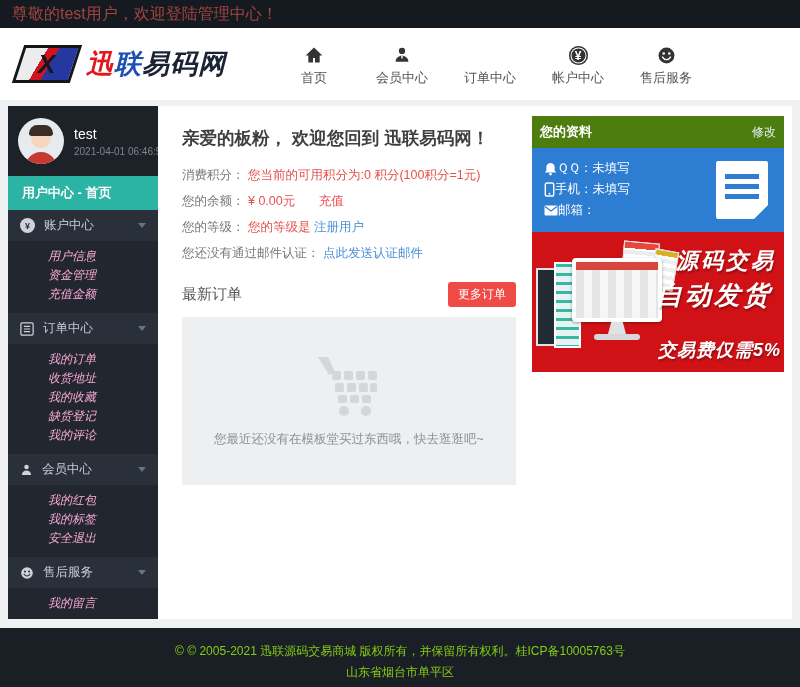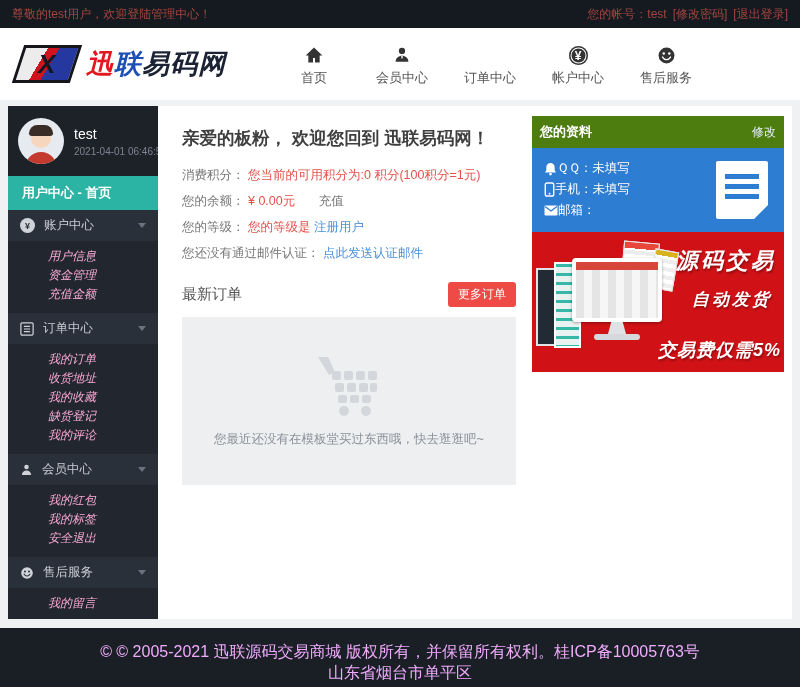--- a/index.html
+++ b/index.html
@@ -1,19 +1,19 @@
 <!DOCTYPE html>
 <html><head>
 <meta charset="utf-8">
 <style>
   * { margin:0; padding:0; box-sizing:border-box; }
   html,body { width:800px; height:687px; font-family:"Liberation Sans","DejaVu Sans",sans-serif; background:#f0f1f2; overflow:hidden; }
 
   
-  .topbar { height:28px; background:#151a21; color:#a2453e; font-size:12px; display:flex; align-items:center; justify-content:space-between; padding:0 12px; }
+  .topbar { height:28px; background:#151a21; color:#a2453e; font-size:16px; display:flex; align-items:center; justify-content:space-between; padding:0 12px; }
   .topbar a { color:#a2453e; text-decoration:none; margin-left:6px; cursor:pointer; }
   .topbar .right { display:flex; align-items:center; }
 
   
   .header { height:72px; background:#ffffff; display:flex; align-items:center; padding:0 18px; }
   .logo { display:flex; align-items:center; gap:10px; }
   .logo-mark { width:58px; height:38px; transform:skewX(-18deg); border:3px solid #14161c; background:linear-gradient(105deg,#ececec 0 36%,#cf1420 36% 55%,#2438a0 55% 100%); position:relative; display:flex; align-items:center; justify-content:center; }
   .logo-mark span { transform:skewX(18deg); font-weight:bold; font-style:italic; font-size:26px; color:#131722; line-height:1; }
   .logo-text { font-size:27px; font-weight:bold; font-style:italic; letter-spacing:1px; white-space:nowrap; }
   .logo-text .p1 { color:#e2181f; }
@@ -45,21 +45,21 @@
   .submenu-item { display:block; line-height:19px; padding:0 12px 0 40px; font-size:12px; color:#f9a8d4; text-decoration:none; cursor:pointer;font-style:italic; }
   .s-coin { width:15px; height:15px; border-radius:50%; background:#cfd3d9; color:#262c36; font-size:9px; font-weight:bold; display:flex; align-items:center; justify-content:center; }
 
   
   .content-white { flex:1; display:flex; background:#ffffff; }
   .main { flex:1; padding:16px 16px 0 24px; }
   .greeting { font-size:17.5px; font-weight:bold; color:#3f3f3f; margin:4px 0 12px; }
   .stat-line { font-size:12.5px; color:#777; line-height:26px; }
   .red { color:#e4504a; }
   .blue-link { color:#4a90d9; text-decoration:none; cursor:pointer; }
-  .recharge { color:#737373; margin-left:20px; text-decoration:none; cursor:pointer; }
+  .recharge { color:#ef4444; margin-left:20px; text-decoration:none; cursor:pointer; }
   .orders-header { display:flex; align-items:center; margin-top:16px; margin-bottom:10px; }
   .orders-title { font-size:15px; color:#555; }
   .more-btn { margin-left:auto; background:#ef4b46; color:#ffffff; font-size:12px; padding:4px 10px; border-radius:3px; border:none; cursor:pointer; }
   .empty-box { background:#edeff1; height:168px; display:flex; flex-direction:column; align-items:center; justify-content:center; gap:14px; }
   .empty-text { font-size:12.5px; color:#8b9199; }
 
   
   .right-col { width:260px; padding:10px 8px 0 0; flex-shrink:0; }
   .profile-card { width:252px; }
   .card-header { background:#4d7c0f; color:#fff; display:flex; align-items:center; padding:7px 8px; font-size:13px; font-weight:bold; }
@@ -67,48 +67,43 @@
   .card-body { background:#2d7dd2; padding:10px 12px 12px; position:relative; height:84px; }
   .card-row { display:flex; align-items:center; color:#fff; font-size:12.5px; line-height:21px; }
   .doc-icon { position:absolute; right:16px; top:13px; width:52px; height:58px; background:#fff; border-radius:2px; clip-path:polygon(0 0,100% 0,100% calc(100% - 14px),calc(100% - 14px) 100%,0 100%); }
   .doc-icon .bar { position:absolute; left:9px; right:9px; height:5px; background:#2d7dd2; }
   .doc-icon .b1{ top:13px; } .doc-icon .b2{ top:23px; } .doc-icon .b3{ top:33px; }
   .doc-icon .fold { position:absolute; right:0; bottom:0; width:0; height:0; border-left:14px solid transparent; border-bottom:14px solid #bcd7f2; }
 
   .ad-banner { width:252px; height:140px; background:#d01217; position:relative; overflow:hidden; cursor:pointer; }
   .banner-line { position:absolute; color:#fff; font-weight:bold; font-style:italic; text-shadow:1px 2px 2px rgba(0,0,0,.3); white-space:nowrap; }
   .bl1 { top:14px; right:8px; font-size:22px; letter-spacing:3px; }
-  .bl2 { top:56px; right:12px; font-size:17px; letter-spacing:3px;text-align:center; }
+  .bl2 { top:46px; right:12px; font-size:26px; letter-spacing:3px;text-align:center; }
   .bl3 { bottom:10px; right:3px; font-size:18px; letter-spacing:1px; }
   .banner-illus { position:absolute; left:2px; top:10px; width:142px; height:124px; }
   .bi-panel-a { position:absolute; left:2px; top:26px; width:20px; height:78px; background:#222b33; border:2px solid #dfe3e6; }
   .bi-panel-b { position:absolute; left:20px; top:20px; width:27px; height:86px; border:2px solid #fff; background:repeating-linear-gradient(#35b8a6 0 3px,#e8f2f1 3px 9px); }
   .bi-fs1 { position:absolute; left:88px; top:0; width:36px; height:48px; background:#fff; border:1px solid #e0e0e0; transform:rotate(5deg); background-image:linear-gradient(#e8483b 0 6px,rgba(0,0,0,0) 6px),repeating-linear-gradient(#ececec 0 4px,#fff 4px 8px); }
   .bi-fs2 { position:absolute; left:118px; top:8px; width:24px; height:40px; background:#fff; border:1px solid #e0e0e0; transform:rotate(10deg); background-image:linear-gradient(#d8b21e 0 5px,rgba(0,0,0,0) 5px),repeating-linear-gradient(#eee 0 4px,#fff 4px 8px); }
   .bi-monitor { position:absolute; left:38px; top:16px; width:90px; height:64px; background:#fff; border-radius:4px; padding:4px; box-shadow:0 1px 3px rgba(0,0,0,.35); }
   .bi-screen { width:100%; height:100%; background:#f6f6f6; background-image:linear-gradient(#d8453a 0 8px,rgba(0,0,0,0) 8px),repeating-linear-gradient(90deg,#e5e5e5 0 8px,#f6f6f6 8px 16px); }
   .bi-stand { position:absolute; left:74px; top:80px; width:18px; height:12px; background:#dfe2e4; clip-path:polygon(18% 0,82% 0,100% 100%,0 100%); }
   .bi-base { position:absolute; left:60px; top:92px; width:46px; height:6px; background:#d6d9db; border-radius:3px; }
 
   
   .footer { height:59px; background:#1a1f26; text-align:center; padding-top:13px; }
-  .footer div { font-size:16px; color:#f0abfc; line-height:21px; }
+  .footer div { font-size:12px; color:#84cc16; line-height:21px; }
 
   svg { display:block; }
 </style>
 </head>
 <body>
 
 <div class="topbar">
   <span>尊敬的test用户，欢迎登陆管理中心！</span>
-  <span class="right">
-    <span>您的帐号：test</span>
-    <a>[修改密码]</a>
-    <a>[退出登录]</a>
-  </span>
 </div>
 
 <div class="header">
   <div class="logo">
     <div class="logo-mark">
         <span>X</span>
       </div>
     <div class="logo-text">
       <span class="p1">迅</span><span class="p2">联</span><span class="p3">易码网</span>
     </div>

